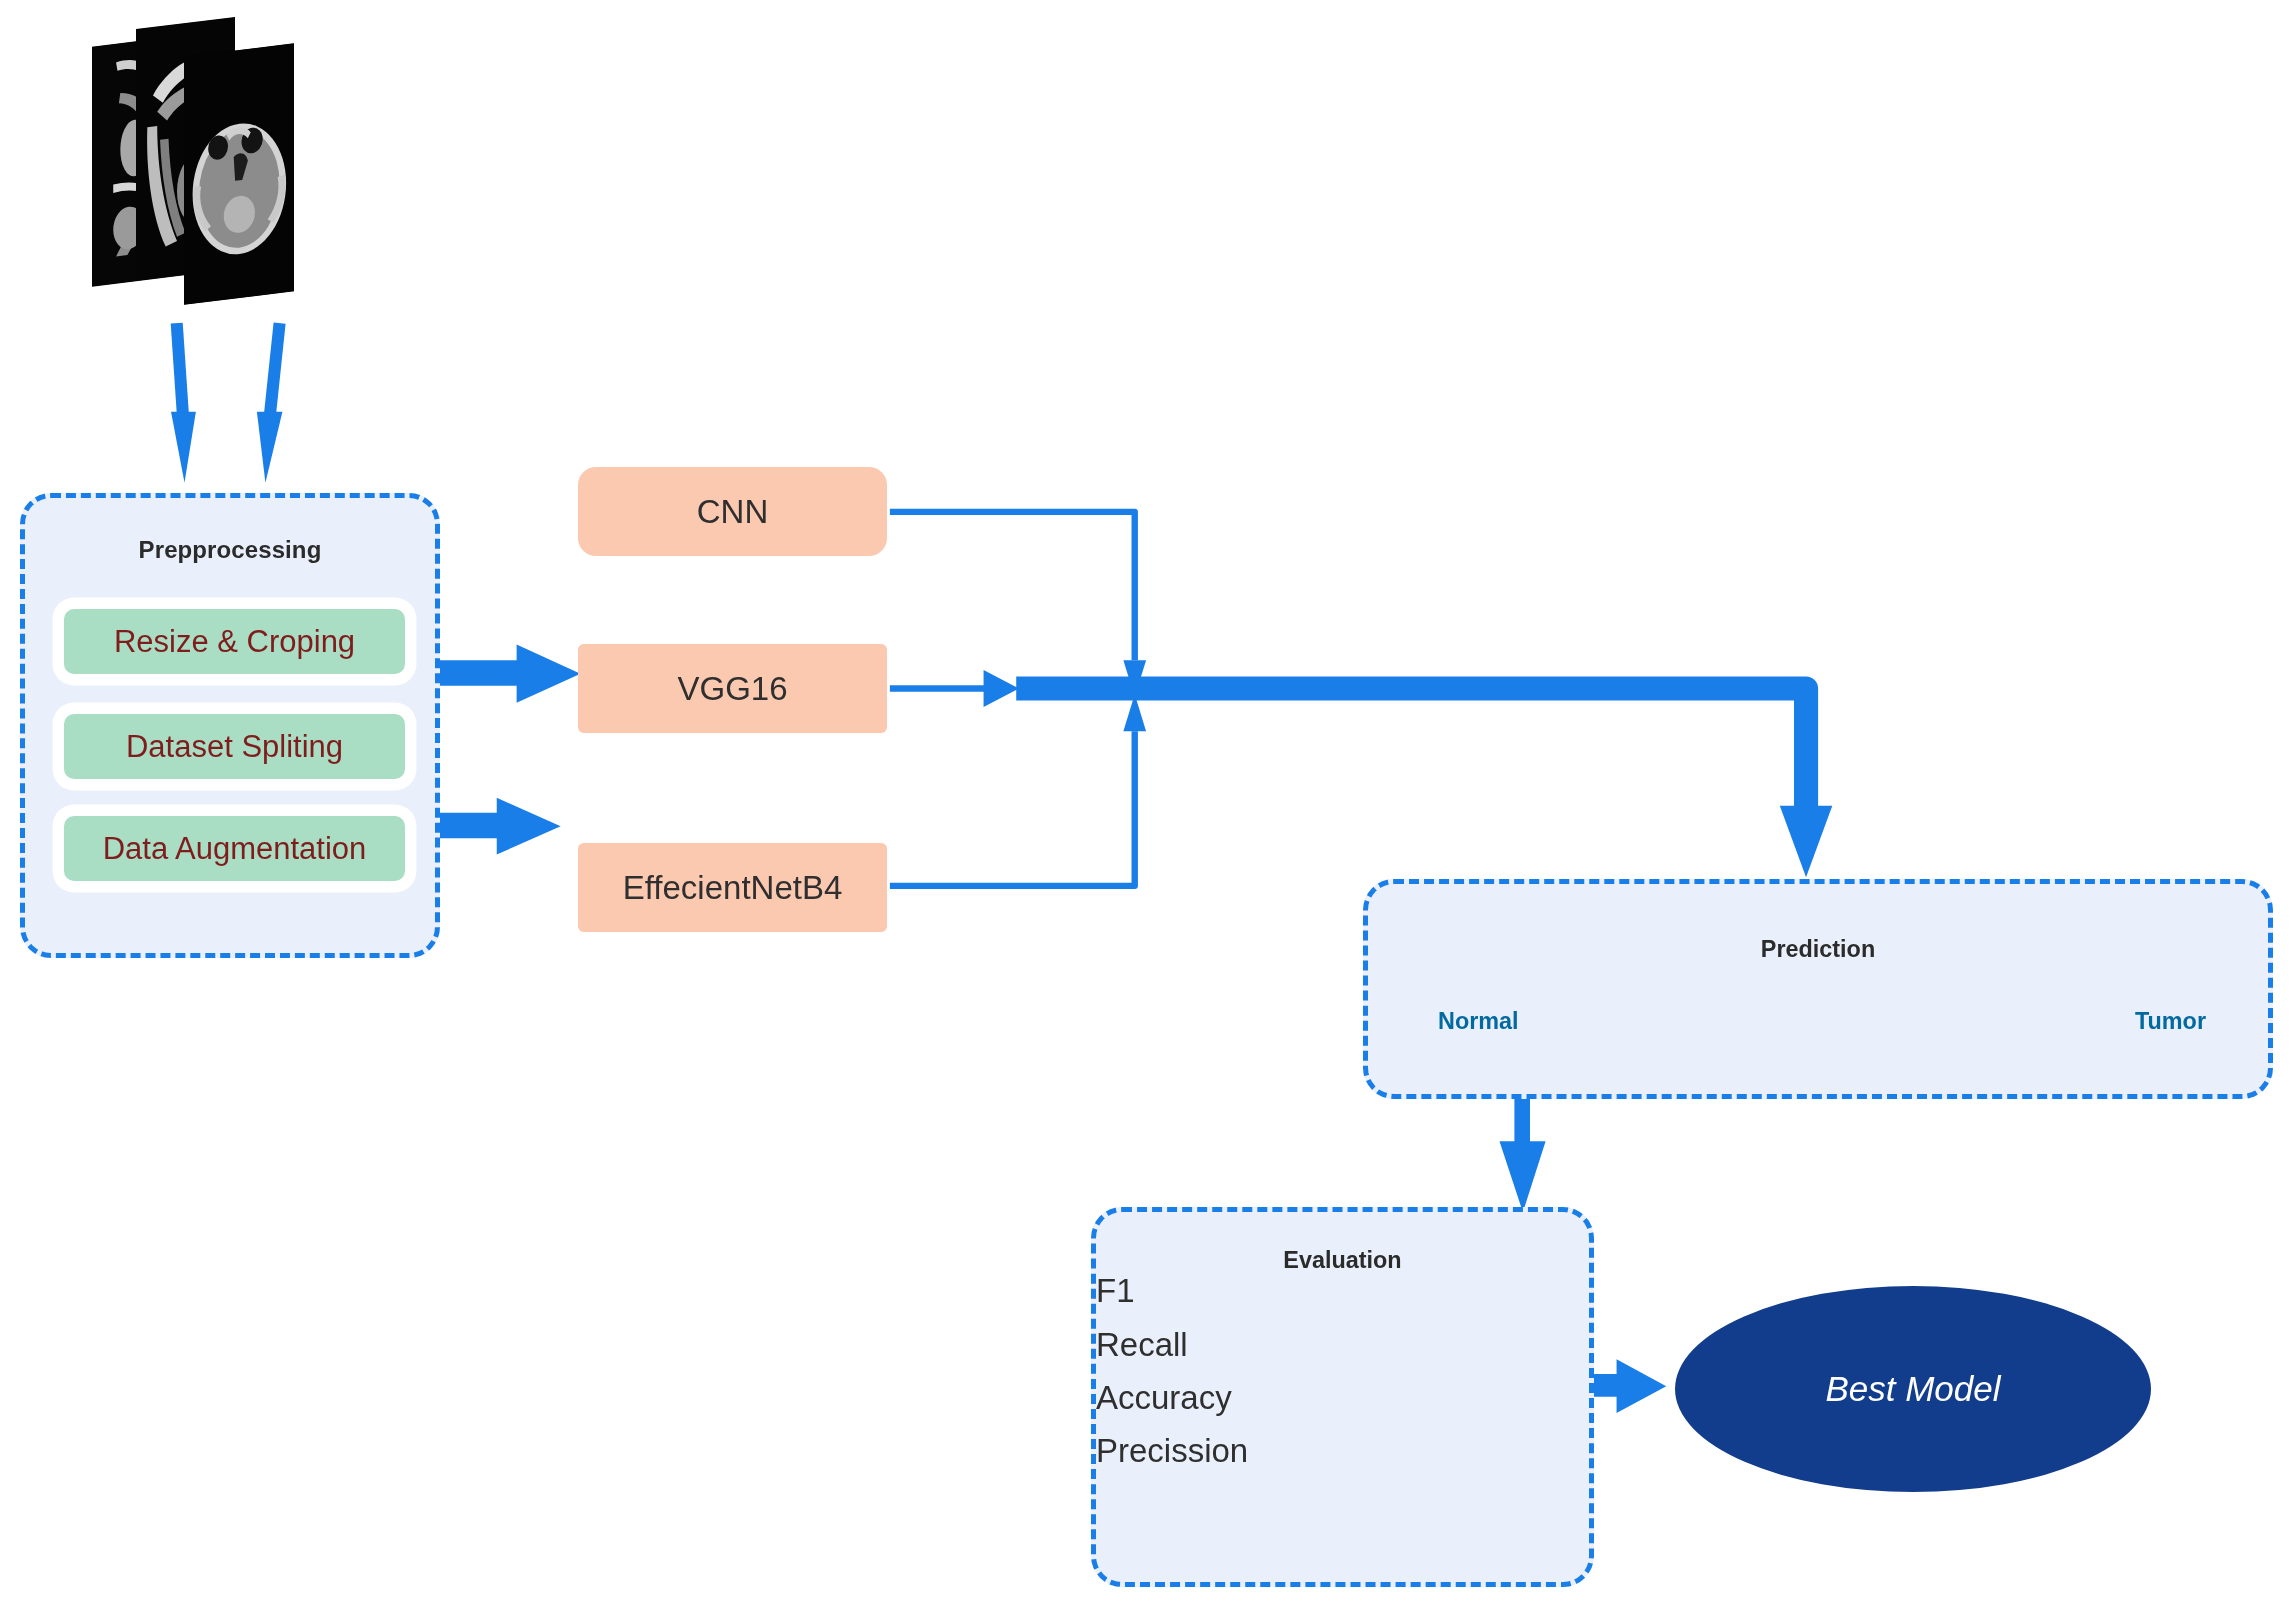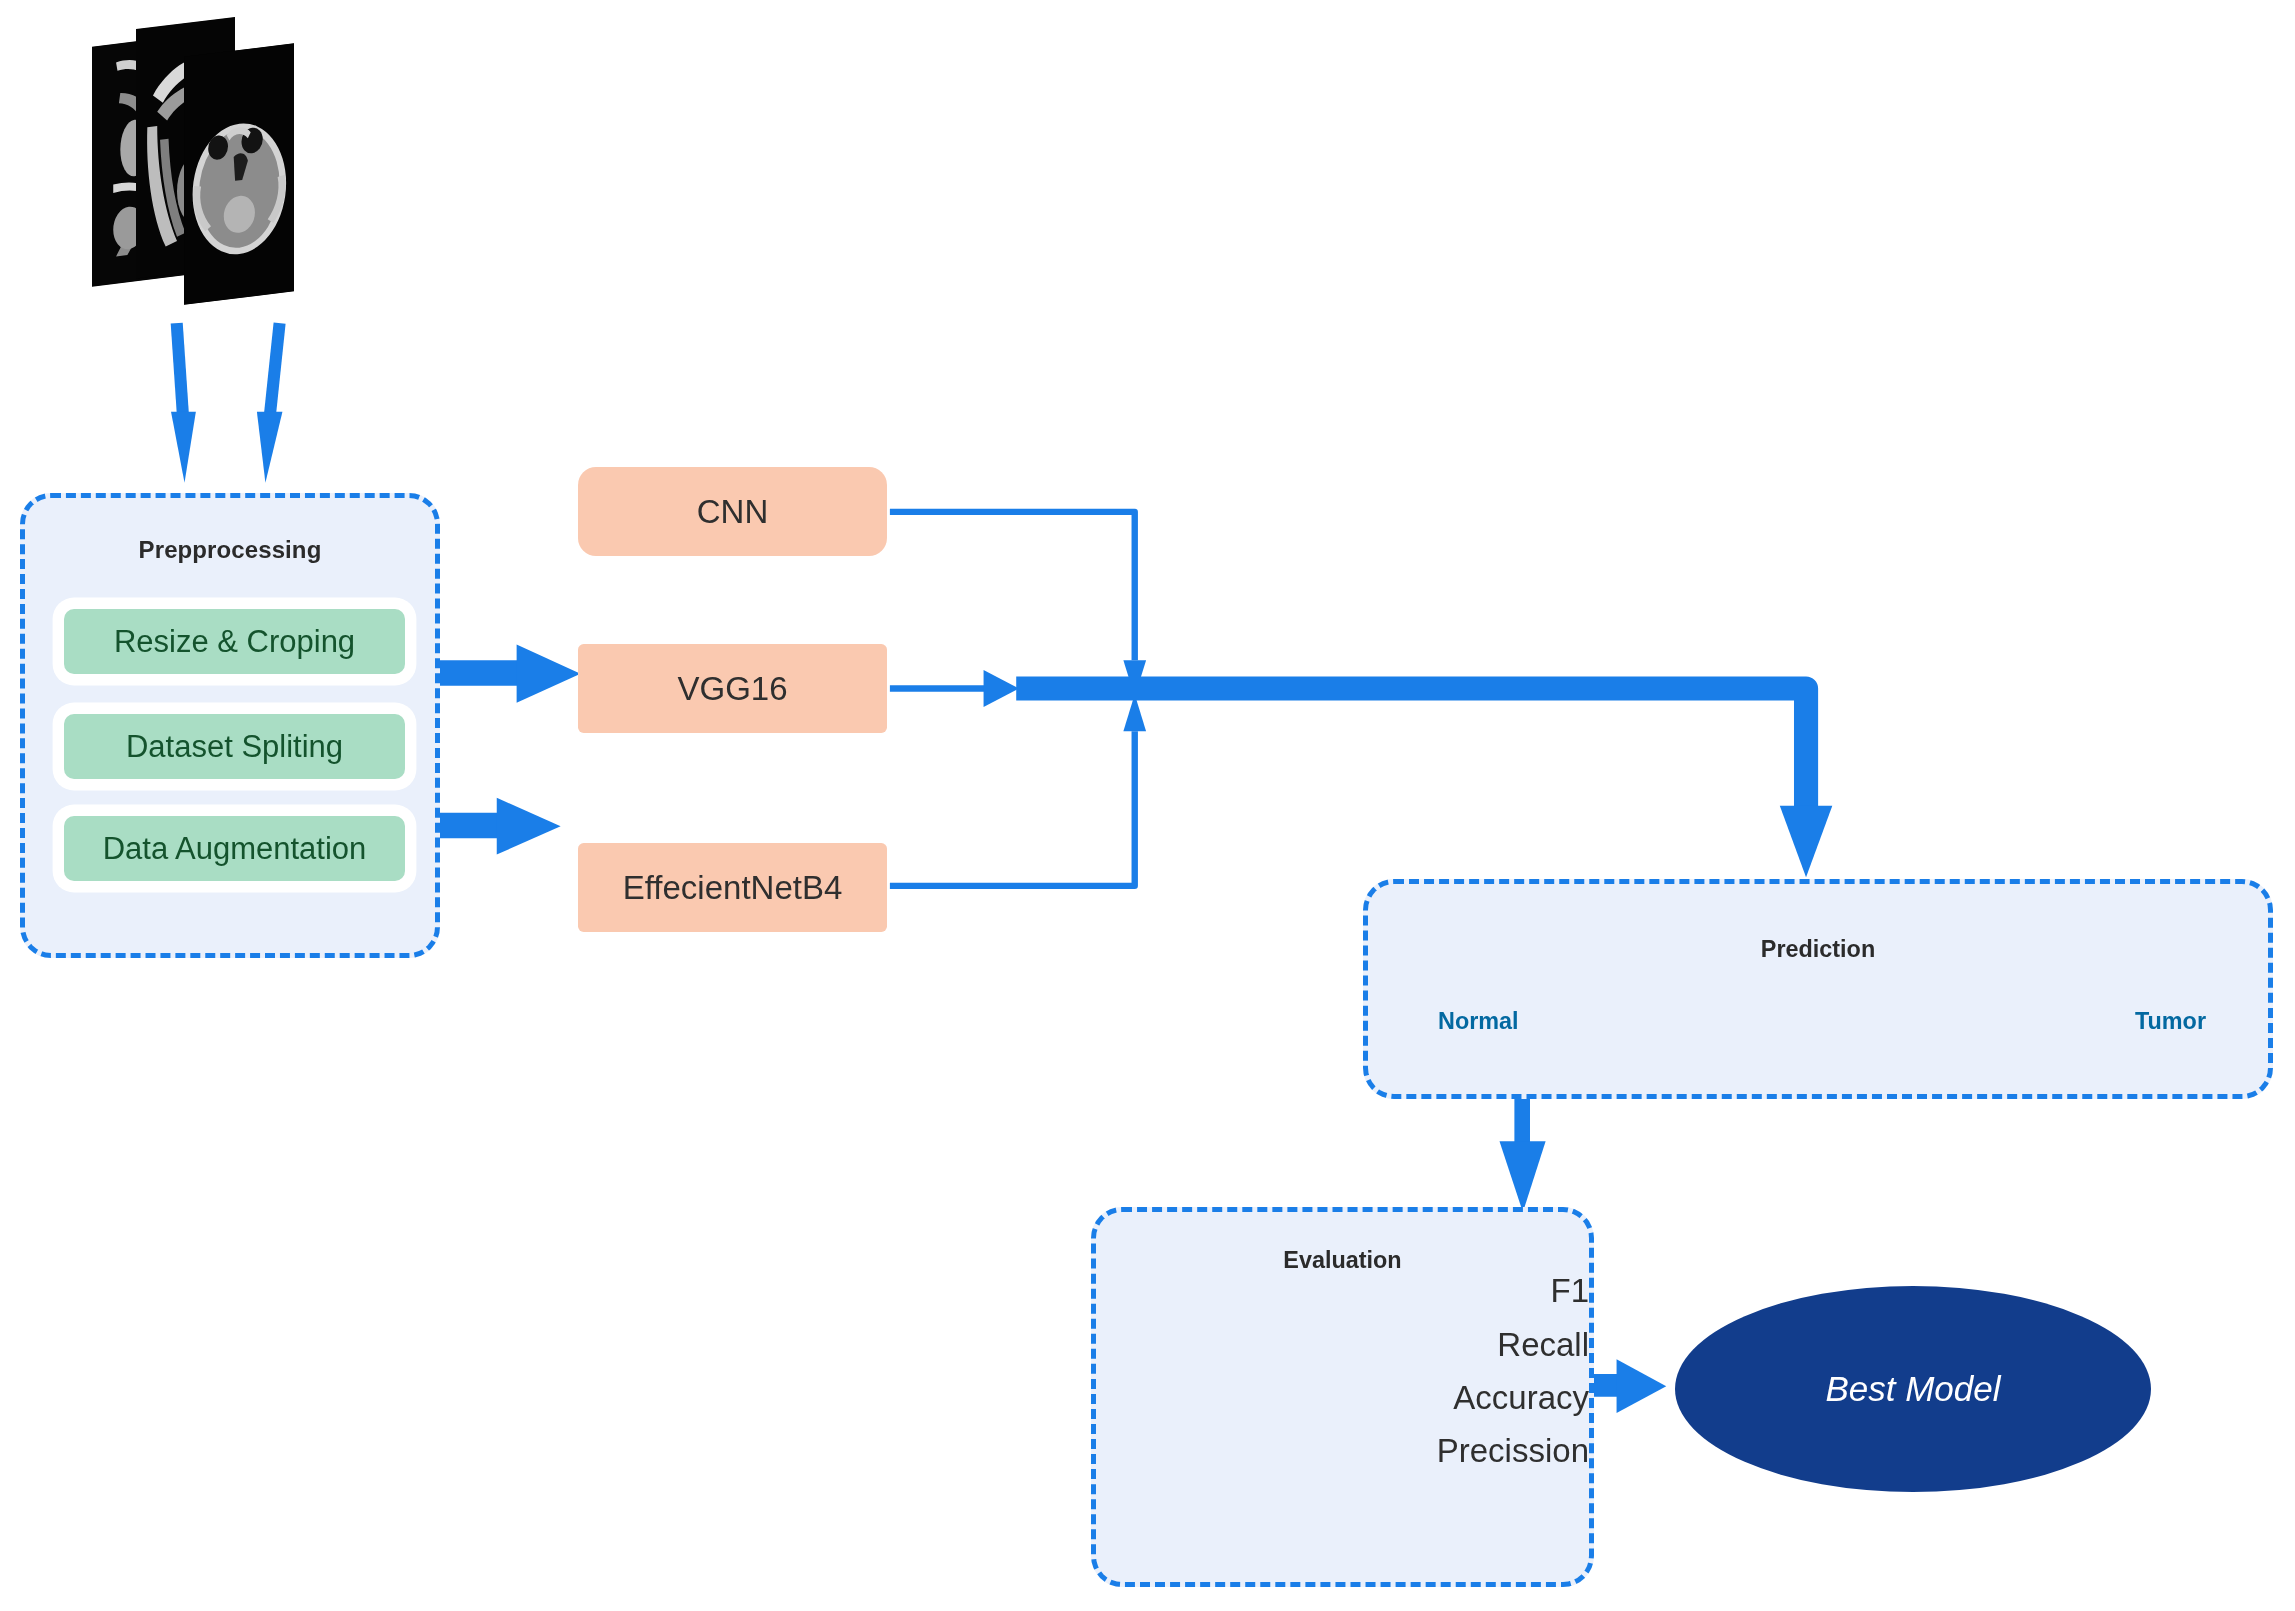--- a/index.html
+++ b/index.html
@@ -29,21 +29,21 @@
 
   
   #preprocessing{left:20px;top:493px;width:420px;height:465px;}
   #preprocessing .box-title{top:38px;font-size:24px;letter-spacing:0.1px;}
   .pill{
     position:absolute;
     left:39px;width:341px;height:65px;
     background:#a9ddc4;
     border-radius:10px;
     display:flex;align-items:center;justify-content:center;
-    color:#14532d;font-size:31px;
+    color:#7f1d1d;font-size:31px;
     box-shadow:0 0 0 11.4px #ffffff;
   }
   #pill-0{top:111px;}
   #pill-1{top:216px;}
   #pill-2{top:318px;}
 
   
   .model-box{
     position:absolute;
     left:578px;width:309px;height:89px;
@@ -63,21 +63,21 @@
     position:absolute;top:124px;
     font-size:23.4px;font-weight:bold;color:#0369a1;
   }
   #pred-left{left:70px;}
   #pred-right{right:62px;}
 
   
   #evaluation{left:1063px;top:1207px;width:503px;height:380px;margin-left:28px;}
   #evaluation .box-title{top:35px;font-size:23.4px;}
   .metric{
-    position:absolute;left:0;right:0;text-align:right;
+    position:absolute;left:0;right:0;text-align:left;
     font-size:33px;color:#2f2f2f;
   }
   #metric-0{top:60px;}
   #metric-1{top:114px;}
   #metric-2{top:167px;}
   #metric-3{top:220px;}
 
   
   #best-model{
     position:absolute;left:1675px;top:1286px;width:476px;height:206px;

